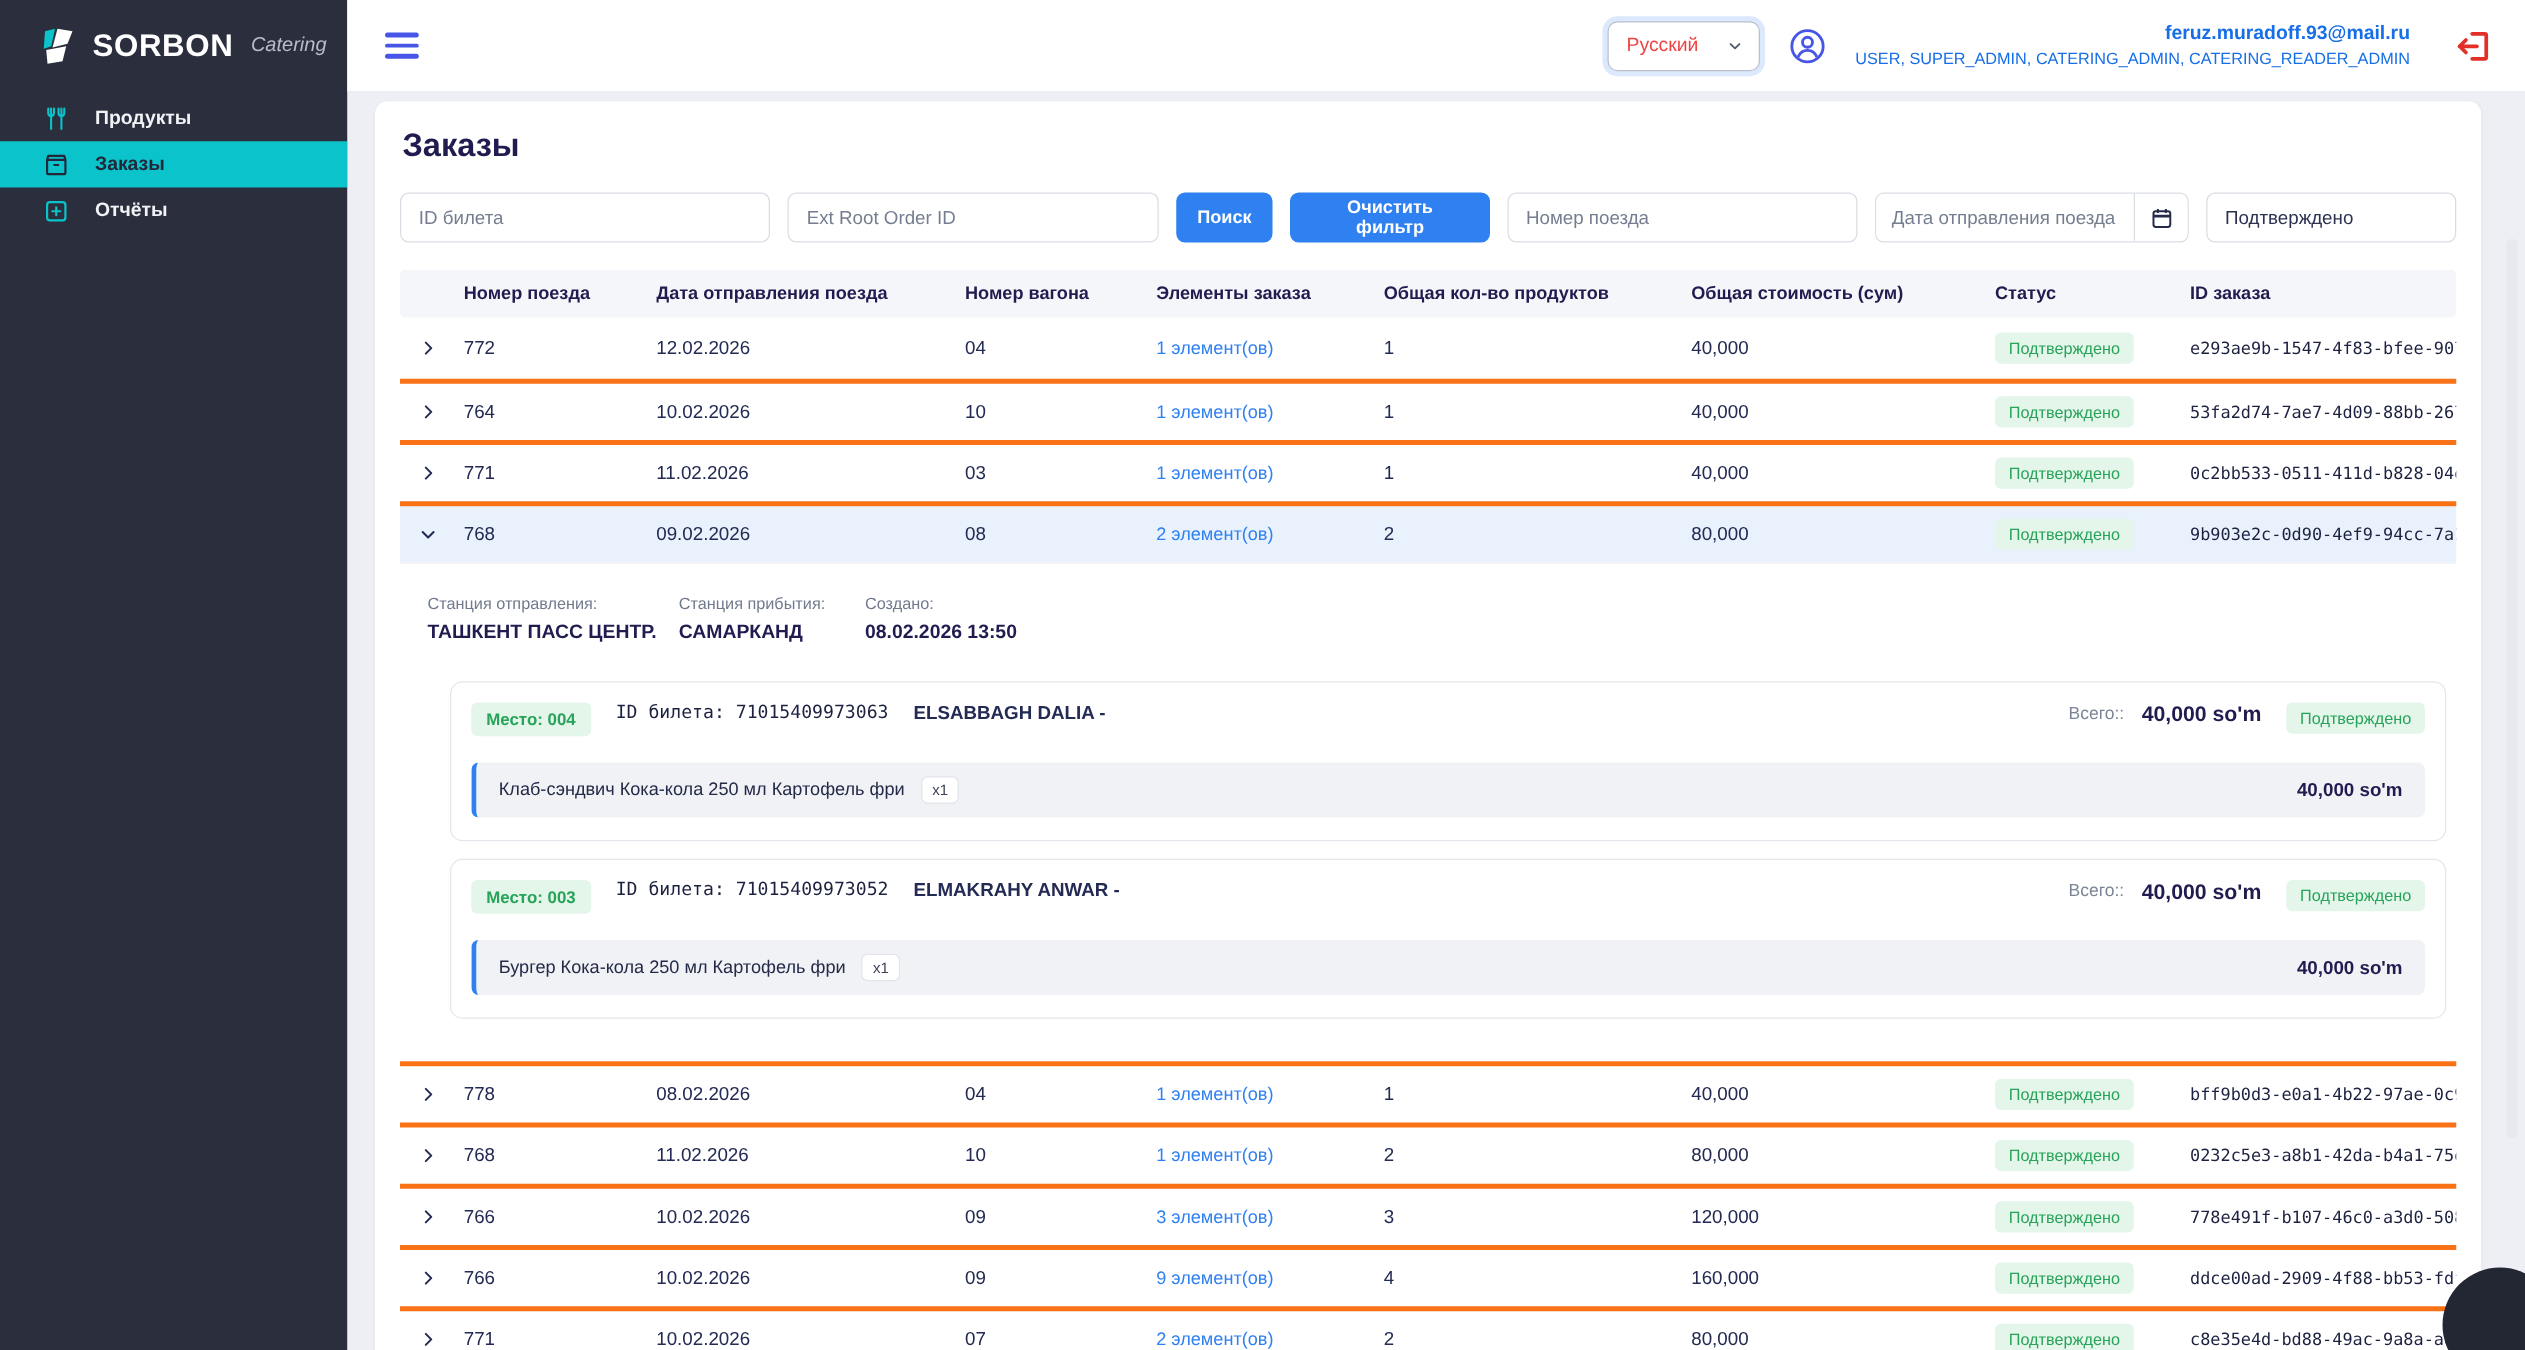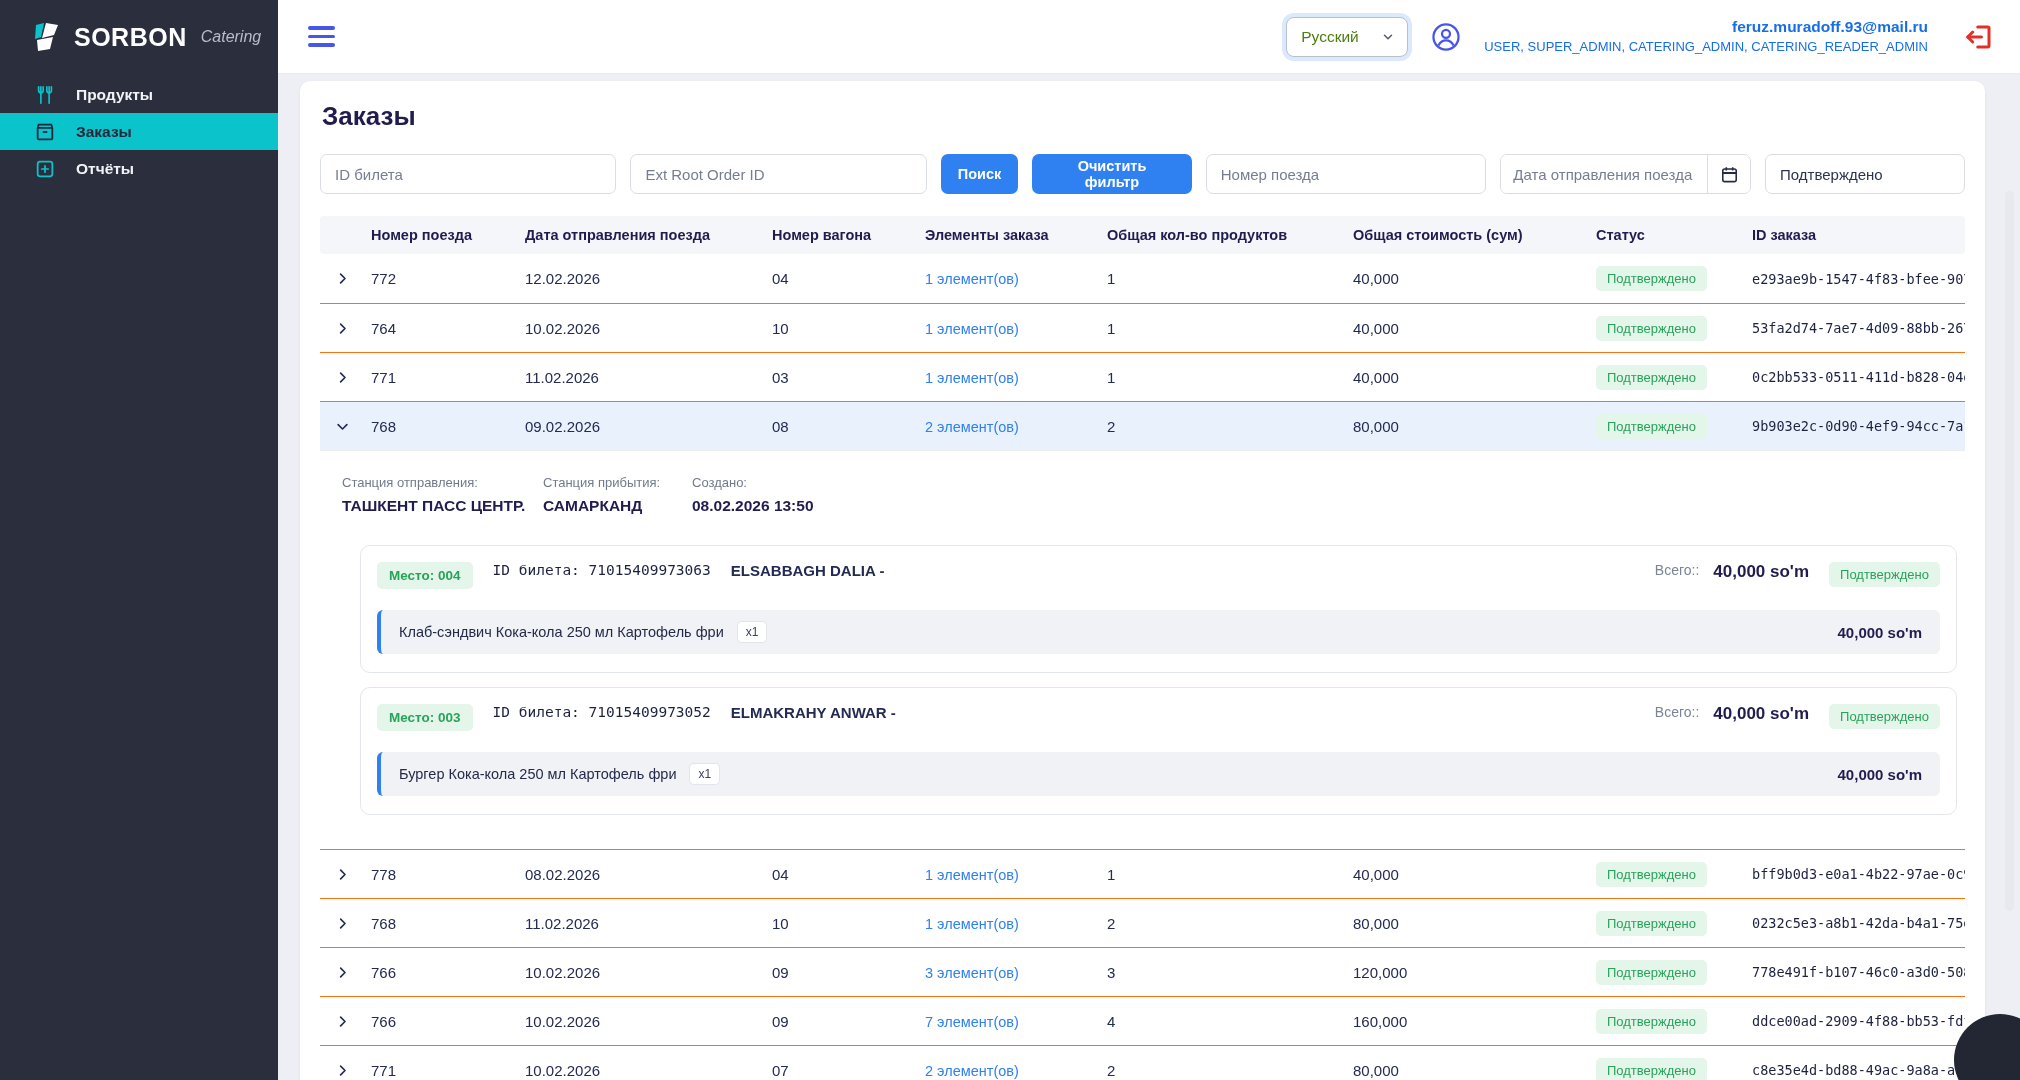--- a/index.html
+++ b/index.html
@@ -20,21 +20,21 @@
   .menu-item .mi-icon { width:22px; height:22px; display:inline-flex; color:var(--accent-teal,#0bc3ca); }
   .menu-item.active { background:var(--accent-teal,#0bc3ca); color:#23273a; }
   .menu-item.active .mi-icon { color:#23273a; }
 
   
   .main { flex:1; display:flex; flex-direction:column; min-width:0; background:var(--content-bg,#edeff4); }
   .topbar { height:73px; min-height:73px; background:#fff; display:flex; align-items:center; padding:0 26px 0 26px; box-shadow:0 1px 0 #e7e9ee; position:relative; z-index:2; }
   .hamburger { background:none; border:none; cursor:pointer; display:flex; flex-direction:column; gap:5px; padding:4px; }
   .hamburger span { display:block; width:27px; height:3.5px; border-radius:2px; background:var(--indigo,#4756e6); }
   .topbar-right { margin-left:auto; display:flex; align-items:center; gap:22px; }
-  .lang-select { display:flex; align-items:center; justify-content:space-between; width:122px; height:40px; padding:0 12px 0 14px; background:#fff; border:1px solid #b9c0cc; border-radius:8px; box-shadow:0 0 0 4px #dce8fb; cursor:pointer; font-size:15.5px; color:#4d7c0f; }
+  .lang-select { display:flex; align-items:center; justify-content:space-between; width:122px; height:40px; padding:0 12px 0 14px; background:#fff; border:1px solid #b9c0cc; border-radius:8px; box-shadow:0 0 0 4px #dce8fb; cursor:pointer; font-size:15.5px; color:#ef4444; }
   .lang-caret { color:#555d6b; display:inline-flex; }
   .avatar { width:32px; height:32px; color:var(--indigo,#4756e6); display:inline-flex; cursor:pointer; }
   .user-block { text-align:right; line-height:1.35; }
   .user-email { color:var(--email-blue,#176fe8); font-weight:bold; font-size:15.5px; cursor:pointer; }
   .user-roles { color:var(--email-blue,#176fe8); font-size:13px; }
   .logout-btn { background:none; border:none; cursor:pointer; color:var(--logout-red,#e23028); width:30px; height:30px; display:inline-flex; margin-left:14px; }
 
   
   .content { flex:1; position:relative; padding:8px 35px 0 22px; overflow:hidden; }
   .card { background:#fff; border-radius:10px; box-shadow:0 1px 3px rgba(35,40,60,.06); padding:18px 20px 20px; min-height:1060px; }
@@ -49,21 +49,21 @@
   .date-wrap input { flex:1; border:none; height:100%; padding:0 12px; font-size:15px; color:#2c3350; outline:none; min-width:0; font-family:"Liberation Sans",sans-serif; }
   .date-wrap input::placeholder { color:#757e90; }
   .date-divider { width:1px; height:100%; background:#d9dde3; }
   .cal-btn { width:42px; height:100%; background:#fff; border:none; display:flex; align-items:center; justify-content:center; color:#242a47; cursor:pointer; }
 
   
   .table { margin-top:22px; }
   .trow, .thead { display:grid; grid-template-columns:51px 154px 247px 153px 182px 246px 243px 156px minmax(0,1fr); align-items:center; }
   .thead { background:#f5f6f9; height:38px; border-radius:4px; }
   .hcell { font-size:14.5px; font-weight:bold; color:var(--navy,#201c50); white-space:nowrap; overflow:hidden; }
-  .trow { height:49px; border-top:1px solid #f97316; font-size:15px; color:#232a53; }
+  .trow { height:49px; border-top:4px solid #f97316; font-size:15px; color:#232a53; }
   .trow:first-of-type { border-top:none; }
   .trow.expanded { background:var(--row-expanded,#e9f2fc); }
   .expander { background:none; border:none; cursor:pointer; color:#232a53; padding-left:15px; display:flex; align-items:center; }
   .expander svg { transition:transform .1s; }
   .trow.expanded .expander svg { transform:rotate(90deg); }
   .items-link { color:var(--link-blue,#2f80f0); cursor:pointer; text-decoration:none; font-size:14.5px; }
   .badge { display:inline-block; background:var(--badge-green-bg,#e4f5ea); color:var(--badge-green-text,#27a45a); font-size:13px; padding:5px 11px; border-radius:5px; white-space:nowrap; }
   .c-id { font-size:13.5px; color:#1c2140; white-space:nowrap; overflow:hidden; }
 
   
@@ -378,21 +378,21 @@
   </div>
               <div class="trow">
     <button class="expander">
       <svg width="15" height="15" viewBox="0 0 24 24" fill="none" stroke="currentColor" stroke-width="2.6" stroke-linecap="round" stroke-linejoin="round">
                     <polyline points="9 5 16 12 9 19"></polyline>
                   </svg>
     </button>
     <div class="cell">766</div>
     <div class="cell">10.02.2026</div>
     <div class="cell">09</div>
-    <div class="cell"><a class="items-link">7 элемент(ов)</a></div>
+    <div class="cell"><a class="items-link">9 элемент(ов)</a></div>
     <div class="cell">4</div>
     <div class="cell">160,000</div>
     <div class="cell"><span class="badge">Подтверждено</span></div>
     <div class="cell c-id mono">ddce00ad-2909-4f88-bb53-fdff5…</div>
   </div>
               <div class="trow">
     <button class="expander">
       <svg width="15" height="15" viewBox="0 0 24 24" fill="none" stroke="currentColor" stroke-width="2.6" stroke-linecap="round" stroke-linejoin="round">
                     <polyline points="9 5 16 12 9 19"></polyline>
                   </svg>

